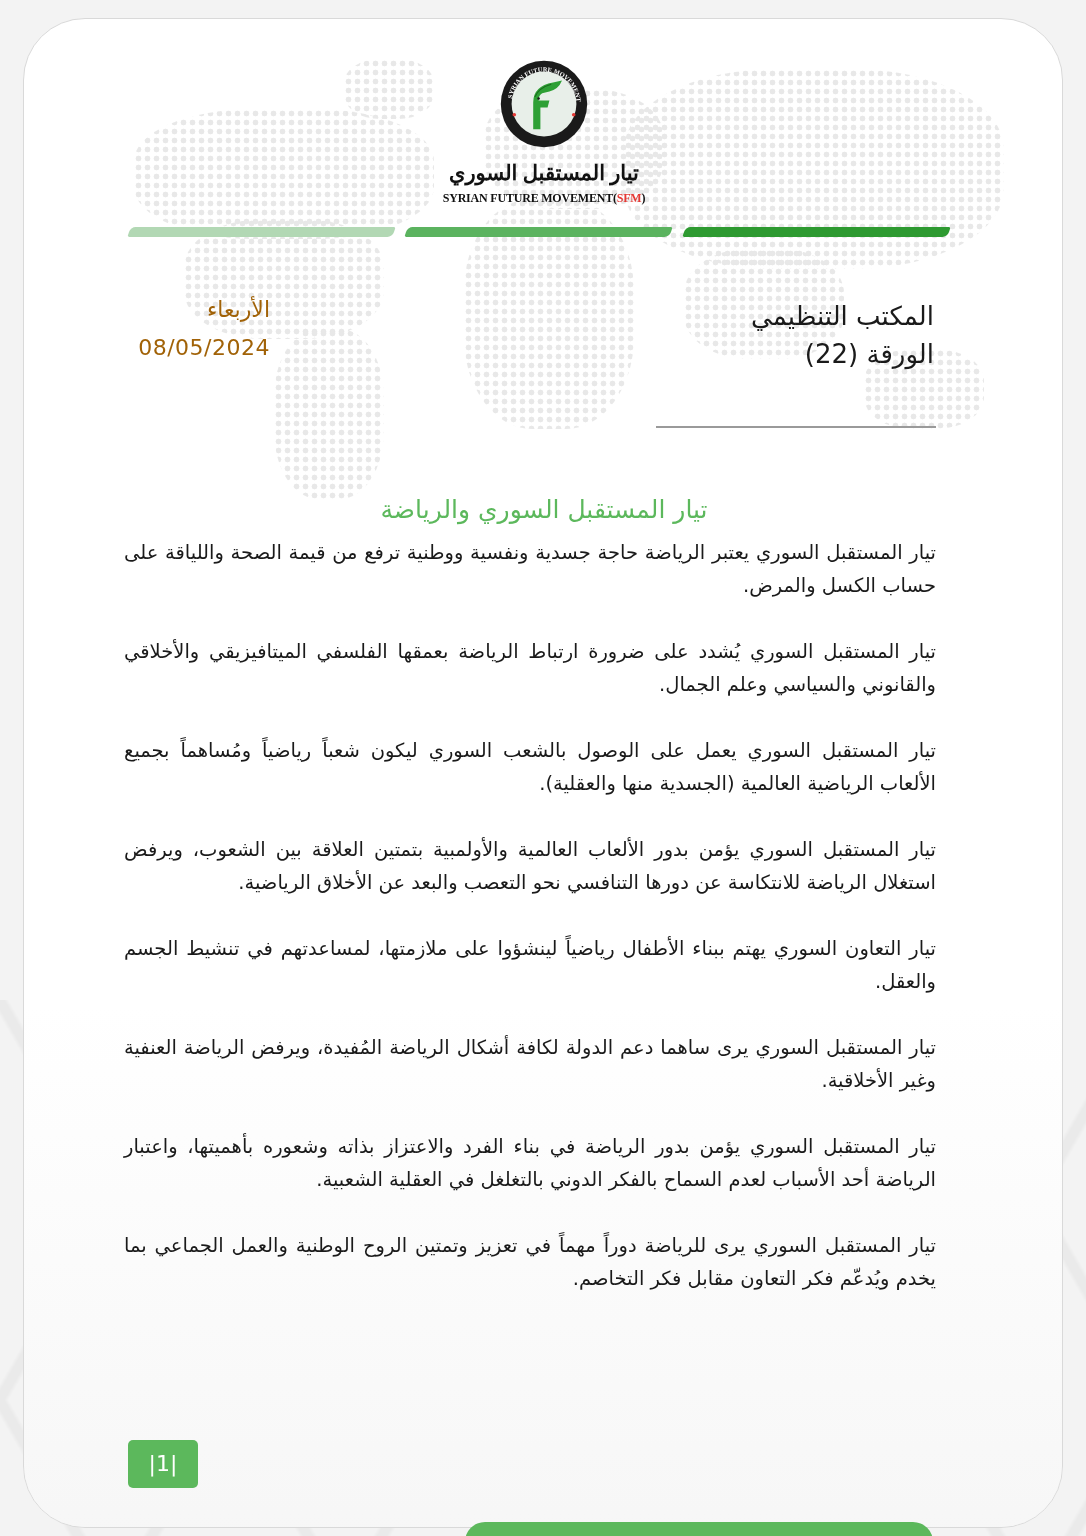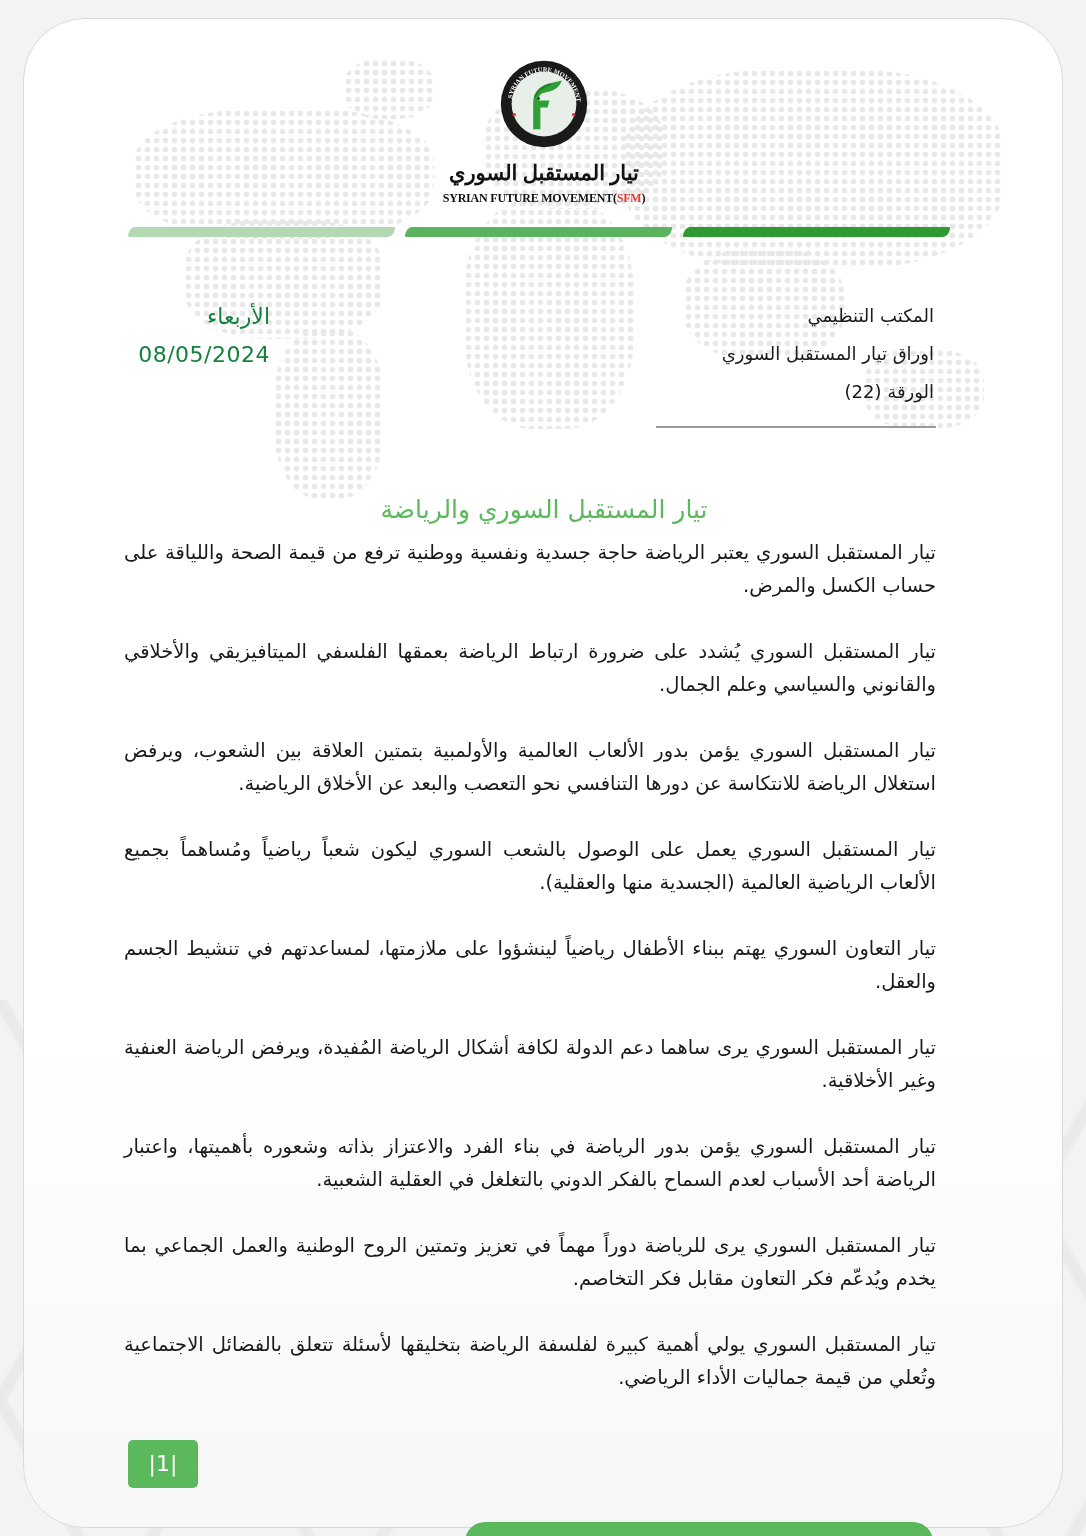--- a/index.html
+++ b/index.html
@@ -47,28 +47,28 @@
     }
     .brand-en .sfm { color: #e53935; }
 
     .bar { position: absolute; top: 208px; height: 10px; border-radius: 5px 2px 5px 2px; transform: skewX(-18deg); }
     .bar.b1 { left: 105px; width: 265px; background: #b2d8b4; }
     .bar.b2 { left: 382px; width: 265px; background: #5bb35f; }
     .bar.b3 { left: 660px; width: 265px; background: #2e9a31; }
 
     .hdr-right {
       position: absolute; right: 128px; top: 278px; direction: rtl;
-      font-size: 18px; line-height: 38px; color: #1a1a1a;
+      font-size: 26px; line-height: 38px; color: #1a1a1a;
     }
     .hdr-line {
       position: absolute; left: 632px; top: 407px; width: 280px; height: 2px; background: #9a9a9a;
     }
     .hdr-left {
-      position: absolute; left: 108px; top: 279px; width: 138px; text-align: right;
-      font-size: 22px; line-height: 38px; color: #15803d;
+      position: absolute; left: 108px; top: 272px; width: 138px; text-align: right;
+      font-size: 22px; line-height: 38px; color: #a16207;
     }
     .hdr-left .day { direction: rtl; }
     .hdr-left .date { font-family: "DejaVu Sans", sans-serif; letter-spacing: 0.5px; }
 
     .title {
       position: absolute; left: 100px; width: 840px; top: 436px; text-align: center;
       direction: rtl; font-size: 25px; color: #5cb85c; margin-top: 40px;
     }
 
     .body {
@@ -127,40 +127,38 @@
 
   <div class="brand-ar">تيار المستقبل السوري</div>
   <div class="brand-en"><span>SYRIAN FUTURE MOVEMENT(</span><span class="sfm">SFM</span><span>)</span></div>
 
   <div class="bar b1"></div>
   <div class="bar b2"></div>
   <div class="bar b3"></div>
 
   <div class="hdr-right">
     <div>المكتب التنظيمي</div>
-    <div>اوراق تيار المستقبل السوري</div>
     <div>الورقة (22)</div>
   </div>
   <div class="hdr-line"></div>
 
   <div class="hdr-left">
     <div class="day">الأربعاء</div>
     <div class="date">08/05/2024</div>
   </div>
 
   <div class="title">تيار المستقبل السوري والرياضة</div>
 
   <div class="body">
     <p class="para">تيار المستقبل السوري يعتبر الرياضة حاجة جسدية ونفسية ووطنية ترفع من قيمة الصحة واللياقة على حساب الكسل والمرض.</p>
     <p class="para">تيار المستقبل السوري يُشدد على ضرورة ارتباط الرياضة بعمقها الفلسفي الميتافيزيقي والأخلاقي والقانوني والسياسي وعلم الجمال.</p>
+    <p class="para">تيار المستقبل السوري يعمل على الوصول بالشعب السوري ليكون شعباً رياضياً ومُساهماً بجميع الألعاب الرياضية العالمية (الجسدية منها والعقلية).</p>
     <p class="para">تيار المستقبل السوري يؤمن بدور الألعاب العالمية والأولمبية بتمتين العلاقة بين الشعوب، ويرفض استغلال الرياضة للانتكاسة عن دورها التنافسي نحو التعصب والبعد عن الأخلاق الرياضية.</p>
-    <p class="para">تيار المستقبل السوري يعمل على الوصول بالشعب السوري ليكون شعباً رياضياً ومُساهماً بجميع الألعاب الرياضية العالمية (الجسدية منها والعقلية).</p>
     <p class="para">تيار التعاون السوري يهتم ببناء الأطفال رياضياً لينشؤوا على ملازمتها، لمساعدتهم في تنشيط الجسم والعقل.</p>
     <p class="para">تيار المستقبل السوري يرى ساهما دعم الدولة لكافة أشكال الرياضة المُفيدة، ويرفض الرياضة العنفية وغير الأخلاقية.</p>
     <p class="para">تيار المستقبل السوري يؤمن بدور الرياضة في بناء الفرد والاعتزاز بذاته وشعوره بأهميتها، واعتبار الرياضة أحد الأسباب لعدم السماح بالفكر الدوني بالتغلغل في العقلية الشعبية.</p>
     <p class="para">تيار المستقبل السوري يرى للرياضة دوراً مهماً في تعزيز وتمتين الروح الوطنية والعمل الجماعي بما يخدم ويُدعّم فكر التعاون مقابل فكر التخاصم.</p>
-    <p class="para">تيار المستقبل السوري يولي أهمية كبيرة لفلسفة الرياضة بتخليقها لأسئلة تتعلق بالفضائل الاجتماعية وتُعلي من قيمة جماليات الأداء الرياضي.</p>
   </div>
 
   <div class="page-num">|1|</div>
 </div>
 
 <div class="footer-tab"></div>
 
 </body></html>

